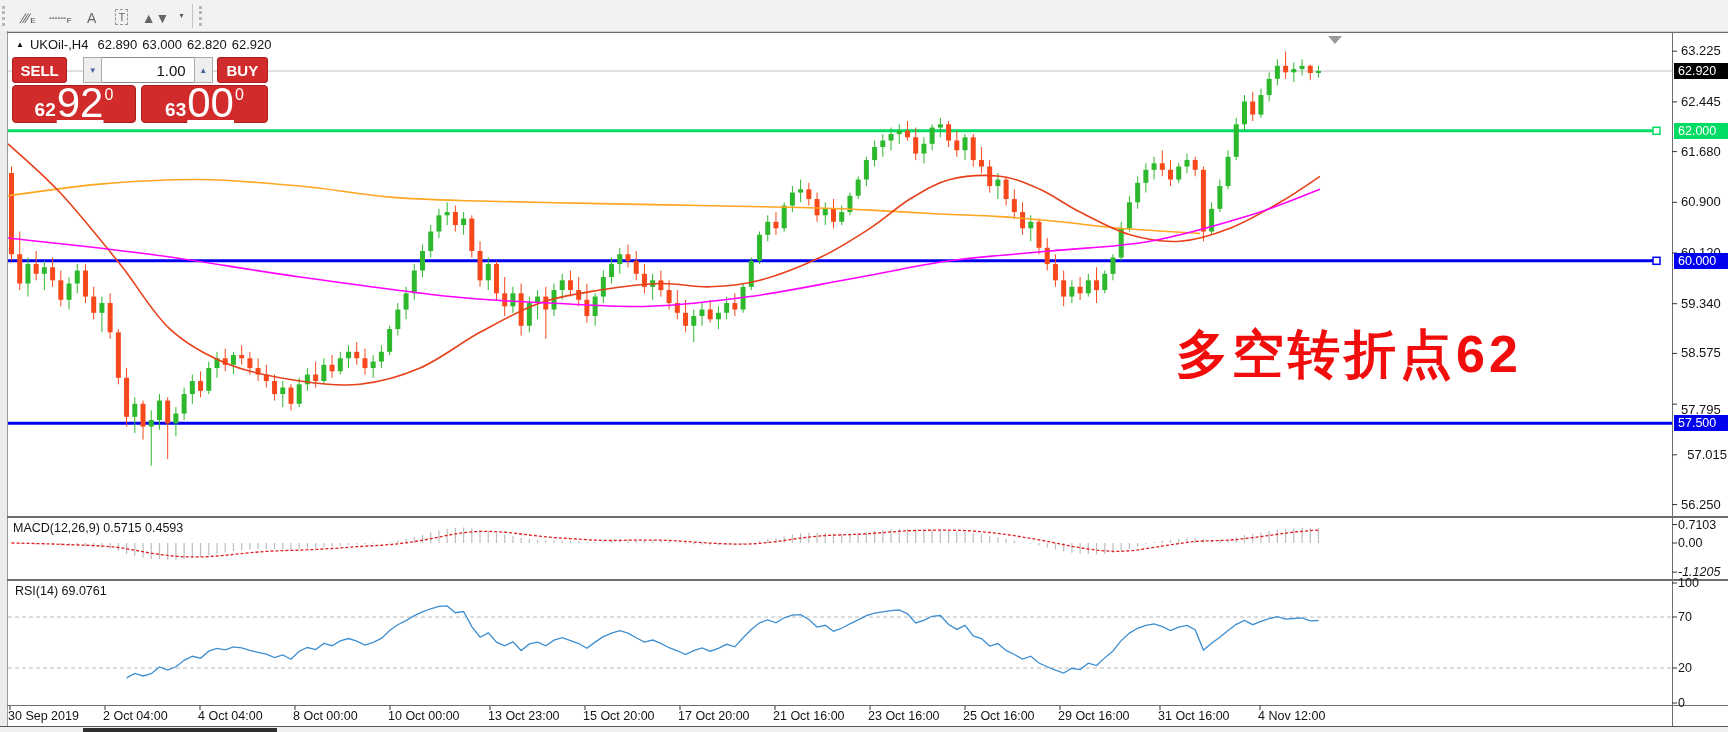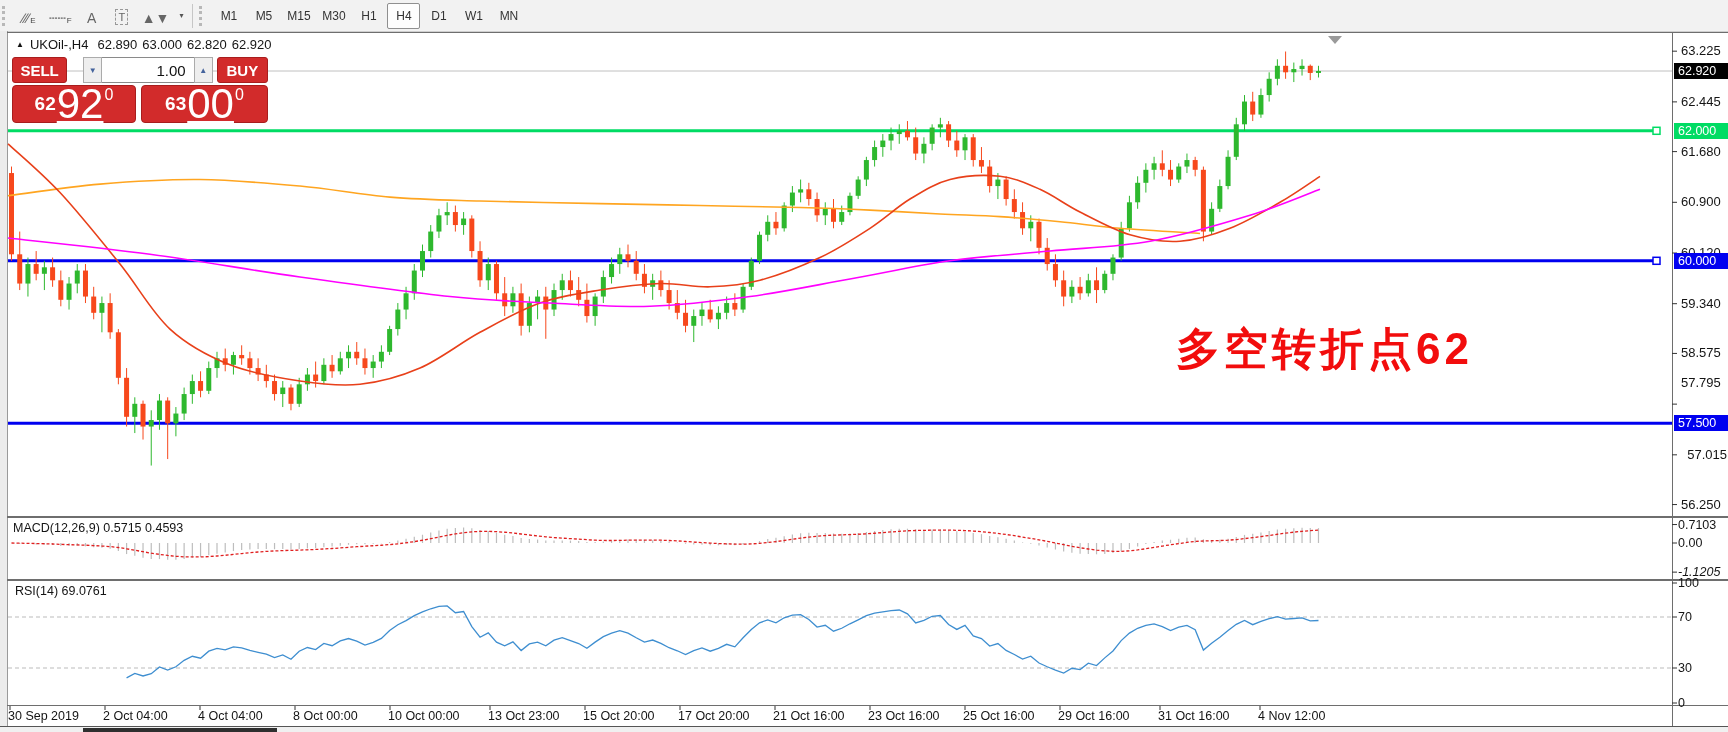--- a/index.html
+++ b/index.html
@@ -32,28 +32,28 @@
   .pane-label{position:absolute;font-size:12.5px;color:#141414;}
   
   .oct{position:absolute;left:12px;top:57px;width:256px;}
   .oct-row1{display:flex;height:26px;}
   .btn-red{background:#d22b2b;border:1px solid #a81d1d;border-radius:3px;color:#fff;font-weight:bold;font-size:15px;display:flex;align-items:center;justify-content:center;box-sizing:border-box;}
   .sell-btn{width:58px;margin-right:16px;}
   .buy-btn{width:54px;margin-left:4px;}
   .spin{width:20px;background:#eee;border:1px solid #ababab;display:flex;align-items:center;justify-content:center;font-size:8px;color:#44639c;box-sizing:border-box;}
   .vol-input{width:96px;border:1px solid #8a8a8a;border-left:none;border-right:none;font-size:15px;color:#111;display:flex;align-items:center;justify-content:flex-end;padding-right:8px;background:#fff;box-sizing:border-box;}
   .oct-row2{display:flex;margin-top:2px;height:38px;}
-  .price-panel{background:#d22b2b;border:1px solid #a81d1d;border-radius:4px;color:#fff;display:flex;align-items:center;justify-content:center;box-sizing:border-box;padding-bottom:1px;}
+  .price-panel{background:#d22b2b;border:1px solid #a81d1d;border-radius:4px;color:#fff;display:flex;align-items:flex-end;justify-content:center;box-sizing:border-box;padding-bottom:1px;}
   .pp-left{width:124px;margin-right:5px;}
   .pp-right{width:127px;}
   .pp-small{font-size:19px;font-weight:bold;line-height:22px;}
   .pp-big{font-size:42px;line-height:36px;font-weight:normal;margin:0 1px;text-decoration:underline;}
   .pp-sup{font-size:16px;line-height:14px;align-self:flex-start;margin-top:2px;}
   
-  .annotation{position:absolute;left:1176px;top:320px;font-size:44px;font-weight:bold;color:#f20d0d;letter-spacing:4px;white-space:nowrap;text-align:right;}
+  .annotation{position:absolute;left:1176px;top:320px;font-size:52px;font-weight:bold;color:#f20d0d;letter-spacing:4px;white-space:nowrap;text-align:right;}
   .shift-marker{position:absolute;left:1328px;top:36px;width:0;height:0;border-left:7px solid transparent;border-right:7px solid transparent;border-top:8px solid #9a9a9a;}
 </style>
 </head>
 <body>
 
 <div id="root">
 
   <div class="toolbar">
     <div class="drag-handle"></div>
     <div id="tool-buttons" style="display:flex;align-items:center;">
@@ -71,31 +71,20 @@
         <div class="tool-btn boxed">
           <span class="glyph">T</span>
         </div>
         <div class="tool-btn">
           <span class="glyph">▲▼</span>
         </div>
       </div>
     <div class="caret-btn" id="arrows-caret">▾</div>
     <div class="tb-sep"></div>
     <div class="drag-handle"></div>
-    <div id="tf-buttons" style="display:flex;align-items:center;">
-        <div class="tf-btn">M1</div>
-        <div class="tf-btn">M5</div>
-        <div class="tf-btn">M15</div>
-        <div class="tf-btn">M30</div>
-        <div class="tf-btn">H1</div>
-        <div class="tf-btn active">H4</div>
-        <div class="tf-btn">D1</div>
-        <div class="tf-btn">W1</div>
-        <div class="tf-btn">MN</div>
-      </div>
   </div>
 
   <div class="left-strip"></div>
   <div class="frame-line" style="left:7px;top:32px;width:1721px;height:1px;"></div>
   <div class="frame-line" style="left:1672px;top:32px;width:1px;height:694px;"></div>
   <div class="frame-line" style="left:7px;top:516px;width:1721px;height:2px;"></div>
   <div class="frame-line" style="left:7px;top:579px;width:1721px;height:2px;"></div>
   <div class="frame-line" style="left:7px;top:705px;width:1721px;height:1px;"></div>
   <div class="bottom-strip"></div>
   <div class="scroll-thumb"></div>
@@ -665,21 +654,21 @@
   <div class="pane-label" style="left:15px;top:584px;">RSI(14) 69.0761</div>
 
   <div id="price-labels">
       <div class="ptick" style="top: 43.175px;">63.225</div>
       <div class="ptick" style="top: 93.875px;">62.445</div>
       <div class="ptick" style="top: 143.6px;">61.680</div>
       <div class="ptick" style="top: 194.3px;">60.900</div>
       <div class="ptick" style="top: 245px;">60.120</div>
       <div class="ptick" style="top: 295.7px;">59.340</div>
       <div class="ptick" style="top: 345.425px;">58.575</div>
-      <div class="ptick" style="top: 375px;">57.795</div>
+      <div class="ptick" style="top: 402px;">57.795</div>
       <div class="ptick" style="top: 446.825px; text-align: right;">57.015</div>
       <div class="ptick" style="top: 496.55px;">56.250</div>
       <div class="badge" style="top: 63px; background: rgb(0, 0, 0); color: rgb(255, 255, 255);">62.920</div>
       <div class="badge" style="top: 122.8px; background: rgb(0, 220, 100); color: rgb(255, 255, 255); text-align: right;">62.000</div>
       <div class="badge" style="top: 252.8px; background: rgb(0, 0, 240); color: rgb(255, 255, 255);">60.000</div>
       <div class="badge" style="top: 415.3px; background: rgb(0, 0, 240); color: rgb(255, 255, 255);">57.500</div>
     </div>
   <div id="time-labels">
       <div class="tlabel" style="left: 8px;">30 Sep 2019</div>
       <div class="tlabel" style="left: 103px;">2 Oct 04:00</div>
@@ -695,16 +684,16 @@
       <div class="tlabel" style="left: 1058px;">29 Oct 16:00</div>
       <div class="tlabel" style="left: 1158px;">31 Oct 16:00</div>
       <div class="tlabel" style="left: 1258px;">4 Nov 12:00</div>
     </div>
   <div id="indic-labels">
       <div class="itick" style="top: 517.532px;">0.7103</div>
       <div class="itick" style="top: 536px;">0.00</div>
       <div class="itick" style="top: 565.133px; font-style: italic;">-1.1205</div>
       <div class="itick" style="top: 576px;">100</div>
       <div class="itick" style="top: 610px;">70</div>
-      <div class="itick" style="top: 661px;">30</div>
+      <div class="itick" style="top: 661px;">20</div>
       <div class="itick" style="top: 696px;">0</div>
     </div>
 </div>
 
 </body></html>

